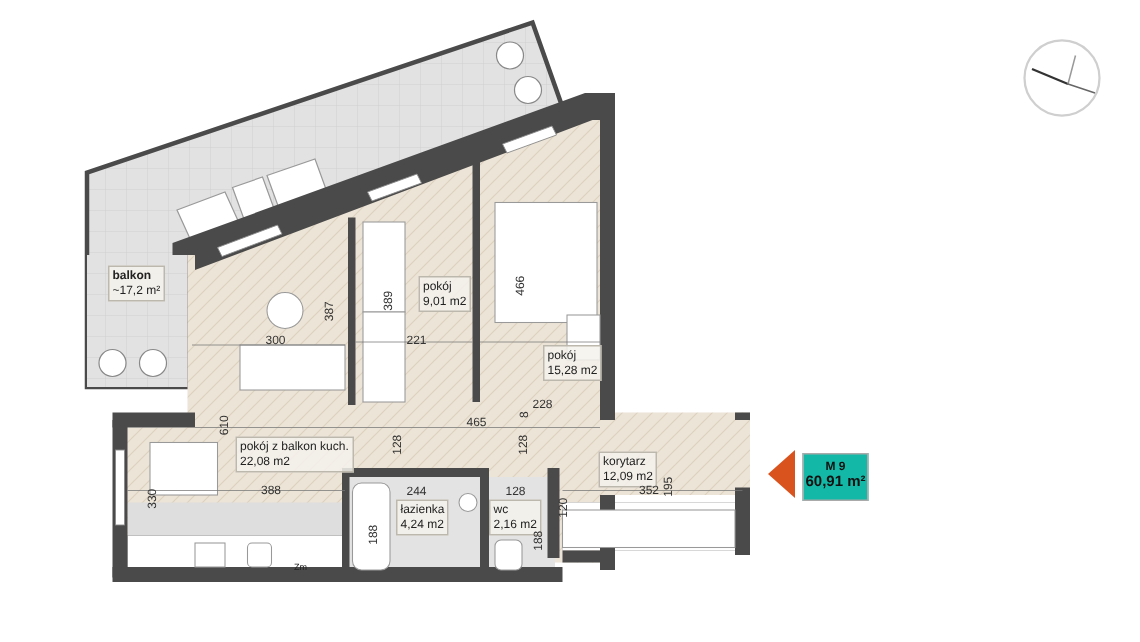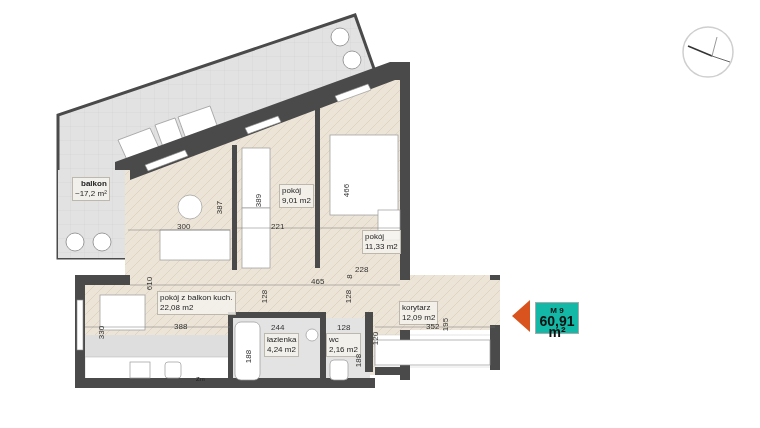--- a/index.html
+++ b/index.html
@@ -4,21 +4,21 @@
 <style>
   html, body { margin:0; padding:0; background:#ffffff; }
   body { width:760px; height:428px; position:relative; overflow:hidden; font-family:"Liberation Sans", sans-serif; }
   #plan { position:absolute; left:0; top:0; width:760px; height:428px; }
   .lbl { position:absolute; font-family:"Liberation Sans", sans-serif; font-size:8px; color:#222; line-height:10px; white-space:nowrap; }
   .box { background:rgba(245,242,236,0.85); border:1px solid #bdb8ae; padding:1px 2px; }
   .dim { position:absolute; font-family:"Liberation Sans", sans-serif; font-size:8px; color:#333; line-height:9px; white-space:nowrap; }
   .rot { transform:rotate(-90deg); transform-origin:center; }
   #unit-tag { position:absolute; left:535px; top:302px; width:42px; height:30px; border:1px solid #aaa; background:#14b8a6; text-align:center; font-family:"Liberation Sans", sans-serif; }
   #unit-tag .n { font-size:8px; font-weight:bold; margin-top:3px; line-height:10px; color:#111; }
-  #unit-tag .a { font-size:14px; font-weight:bold; line-height:11px; color:#111; }
+  #unit-tag .a { font-size:10px; font-weight:bold; line-height:11px; color:#111; }
 </style>
 </head>
 <body>
 
 <svg id="plan" viewBox="0 0 760 428" xmlns="http://www.w3.org/2000/svg">
   <defs>
     <pattern id="herring" width="10" height="10" patternUnits="userSpaceOnUse">
       <rect width="10" height="10" fill="#ece4d6"></rect>
       <path d="M0 10 L10 0 M-2 2 L2 -2 M8 12 L12 8" stroke="#ddd2c0" stroke-width="0.8"></path>
     </pattern>
@@ -111,34 +111,34 @@
 
   <g>
     <circle cx="708" cy="52" r="25" fill="#fff" stroke="#cfcfcf" stroke-width="1.5"></circle>
     <line x1="688" y1="46" x2="712" y2="56" stroke="#333" stroke-width="1.5"></line>
     <line x1="712" y1="56" x2="717" y2="37" stroke="#999" stroke-width="1"></line>
     <line x1="712" y1="56" x2="730" y2="62" stroke="#666" stroke-width="1"></line>
   </g>
 </svg>
 
 <div class="lbl box" style="left:72px;top:177px;">
-  <div style="font-weight:bold;text-align:right;">balkon</div>
+  <div style="font-weight:bold;text-align:left;">balkon</div>
   <div>~17,2 m²</div>
 </div>
 <div class="lbl box" style="left:157px;top:291px;">
   <div>pokój z balkon kuch.</div>
   <div>22,08 m2</div>
 </div>
 <div class="lbl box" style="left:279px;top:184px;">
   <div>pokój</div>
   <div>9,01 m2</div>
 </div>
 <div class="lbl box" style="left:362px;top:230px;">
   <div>pokój</div>
-  <div>11,33 m2</div>
+  <div>15,28 m2</div>
 </div>
 <div class="lbl box" style="left:399px;top:301px;">
   <div>korytarz</div>
   <div>12,09 m2</div>
 </div>
 <div class="lbl box" style="left:264px;top:333px;">
   <div>łazienka</div>
   <div>4,24 m2</div>
 </div>
 <div class="lbl box" style="left:326px;top:333px;">

